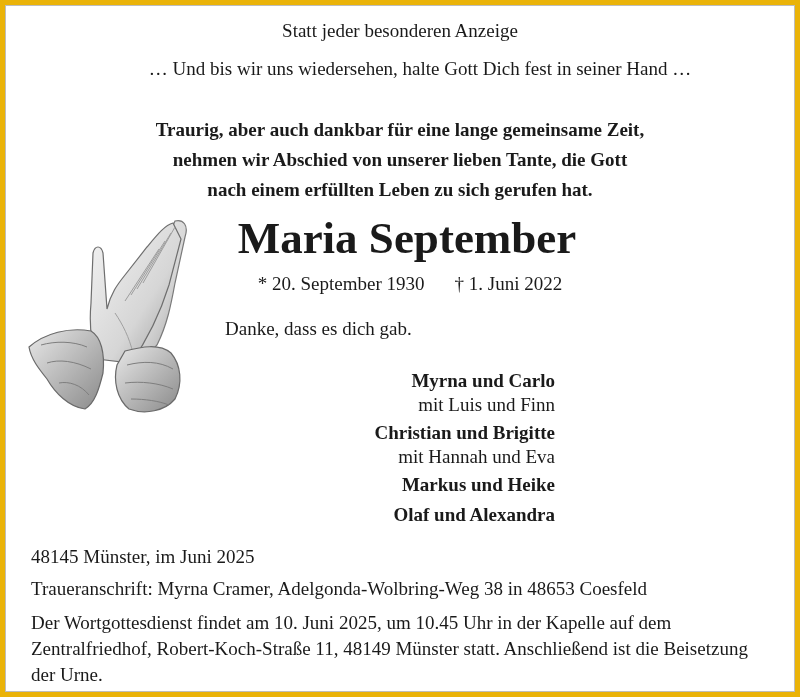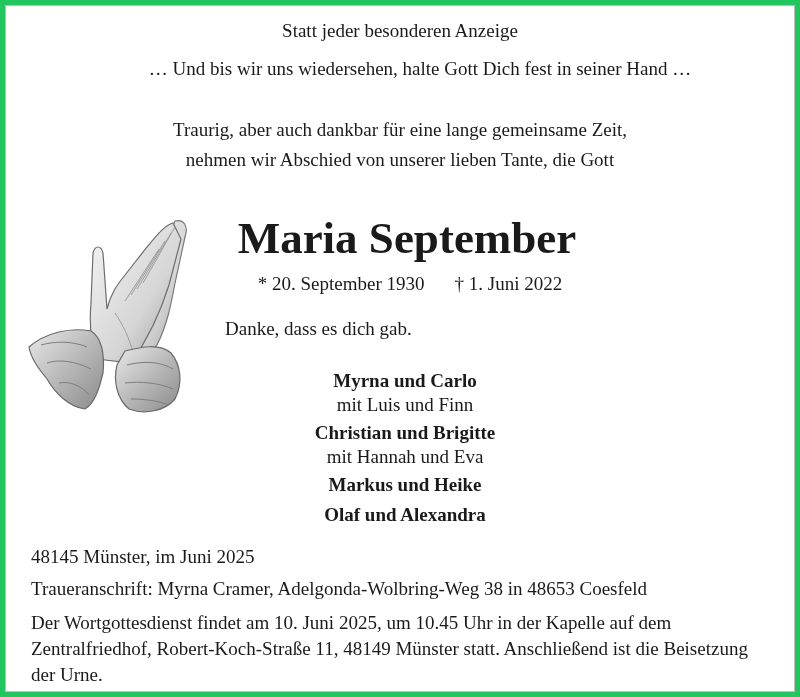--- a/index.html
+++ b/index.html
@@ -12,42 +12,42 @@
       height: 697px;
       overflow: hidden;
       font-family: "Liberation Serif", "DejaVu Serif", serif;
       color: #1a1a1a;
     }
     .notice {
       position: relative;
       box-sizing: border-box;
       width: 800px;
       height: 697px;
-      border: 5px solid #22c55e;
+      border: 5px solid #eab308;
       background: #ffffff;
     }
     .notice::after {
       content: "";
       position: absolute;
       left: 0; top: 0; right: 0; bottom: 0;
       border: 1px solid #bdbdbd;
       pointer-events: none;
     }
     .line {
       position: absolute;
       left: 0;
       right: 0;
       text-align: center;
       white-space: nowrap;
       font-size: 19px;
       line-height: 22px;
     }
     .header-1 { top: 15px; }
     .header-2 { top: 53px; padding-left: 40px; }
-    .intro { top: 110px; }
+    .intro { top: 110px; font-weight: bold; }
     .intro div { height: 30px; line-height: 30px; }
 
     .hands {
       position: absolute;
       left: 20px;
       top: 208px;
       width: 172px;
       height: 206px;
     }
 
@@ -81,21 +81,21 @@
       top: 313px;
       text-align: left;
       font-size: 19px;
       line-height: 22px;
     }
     .family {
       position: absolute;
       left: 250px;
       width: 300px;
       top: 363px;
-      text-align: center;
+      text-align: right;
     }
     .family .pair {
       font-weight: bold;
       font-size: 19px;
       line-height: 26px;
     }
     .family .kids {
       font-size: 19px;
       line-height: 22px;
       margin-bottom: 4px;
@@ -117,20 +117,21 @@
 <body>
 
 <div class="notice">
 
   <div class="line header-1">Statt jeder besonderen Anzeige</div>
   <div class="line header-2">… Und bis wir uns wiedersehen, halte Gott Dich fest in seiner Hand …</div>
 
   <div class="line intro">
     <div>Traurig, aber auch dankbar für eine lange gemeinsame Zeit,</div>
     <div>nehmen wir Abschied von unserer lieben Tante, die Gott</div>
+    <div>nach einem erfüllten Leben zu sich gerufen hat.</div>
   </div>
 
   <svg class="hands" viewBox="0 0 172 206" xmlns="http://www.w3.org/2000/svg">
     <defs>
       <linearGradient id="skin" x1="0" y1="0" x2="1" y2="1">
         <stop offset="0" stop-color="#f4f4f4"></stop>
         <stop offset="0.6" stop-color="#d6d6d6"></stop>
         <stop offset="1" stop-color="#9a9a9a"></stop>
       </linearGradient>
       <linearGradient id="cloth" x1="0" y1="0" x2="1" y2="1">

